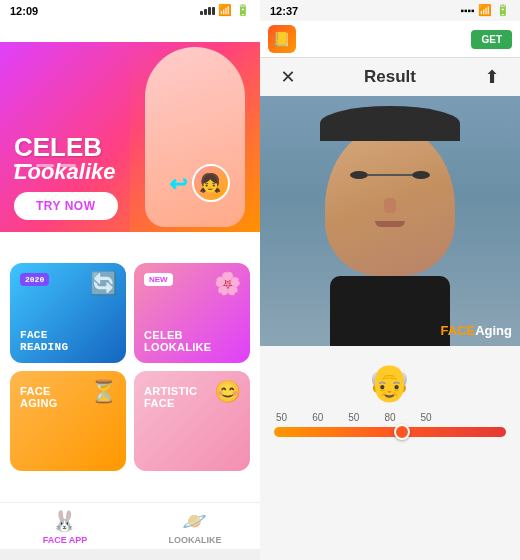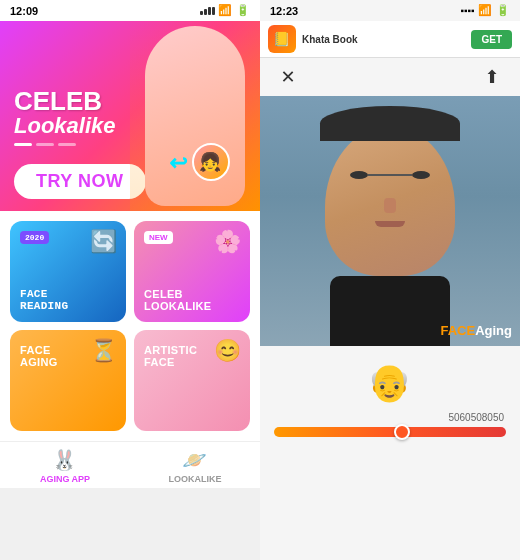--- a/index.html
+++ b/index.html
@@ -9,25 +9,26 @@
       display: flex;
       flex-direction: row;
       font-family: -apple-system, BlinkMacSystemFont, 'Segoe UI', sans-serif;
       overflow: hidden;
       background: #f0f0f0;
     }
 
     
     .left-panel {
       width: 260px;
-      height: 488px;
+      height: 549px;
       background: #fff;
       display: flex;
       flex-direction: column;
       overflow: hidden;
+      gap: 21px;
     }
 
     .status-bar-left {
       background: #fff;
       display: flex;
       justify-content: space-between;
       align-items: center;
       padding: 4px 10px;
       font-size: 11px;
       font-weight: 600;
@@ -59,24 +60,24 @@
       color: #fff;
       line-height: 1.1;
     }
 
     .try-now-btn {
       background: #fff;
       color: #e040fb;
       border: none;
       border-radius: 20px;
       padding: 7px 22px;
-      font-size: 18px;
+      font-size: 12px;
       font-weight: 800;
       letter-spacing: 0.5px;
-      margin-top: 26px;
+      margin-top: 8px;
       width: fit-content;
       cursor: pointer;
     }
 
     .hero-woman {
       position: absolute;
       right: 0;
       top: 0;
       bottom: 0;
       width: 130px;
@@ -363,23 +364,24 @@
       margin-bottom: 8px;
     }
 
     .age-bar-wrapper {
       width: 100%;
       position: relative;
     }
 
     .age-labels {
       display: flex;
-      justify-content: flex-end;
+      justify-content: flex-start;
       margin-bottom: 4px;
       padding: 0 2px;
+      gap: 25px;
     }
 
     .age-label {
       font-size: 10px;
       color: #666;
       font-weight: 500;
     }
 
     .age-bar {
       height: 10px;
@@ -472,53 +474,53 @@
     <div class="feature-card fc-artistic">
       <span class="feature-icon">😊</span>
       <div class="feature-title">ARTISTIC<br>FACE</div>
     </div>
 
   </div>
 
   <div class="bottom-tabs">
     <div class="tab-item">
       <span class="tab-icon active">🐰</span>
-      <span class="tab-label active">AGING APP</span>
+      <span class="tab-label active">FACE APP</span>
     </div>
     <div class="tab-item">
       <span class="tab-icon">🪐</span>
       <span class="tab-label">LOOKALIKE</span>
     </div>
   </div>
 
 </div>
 
 <div class="right-panel">
 
   <div class="status-bar-right">
-    <span>12:23</span>
+    <span>12:37</span>
     <div style="display:flex;align-items:center;gap:4px;">
       <span style="font-size:10px;">▪▪▪▪</span>
       <span>📶</span>
       <span>🔋</span>
     </div>
   </div>
 
   <div class="ad-banner">
     <div class="ad-icon">📒</div>
     <div class="ad-info">
-      <div class="ad-title">Khata Book</div>
     </div>
     <button class="ad-get-btn">GET</button>
   </div>
 
   <div class="result-header">
     <button class="header-icon-btn">
       <span>✕</span>
     </button>
+    <span class="result-title">Result</span>
     <button class="header-icon-btn">
       <span>⬆</span>
     </button>
   </div>
 
   <div class="result-image-container">
     <div class="result-face">
 
       <div class="bg-decor">
         <span class="decor-item">🎨</span>

